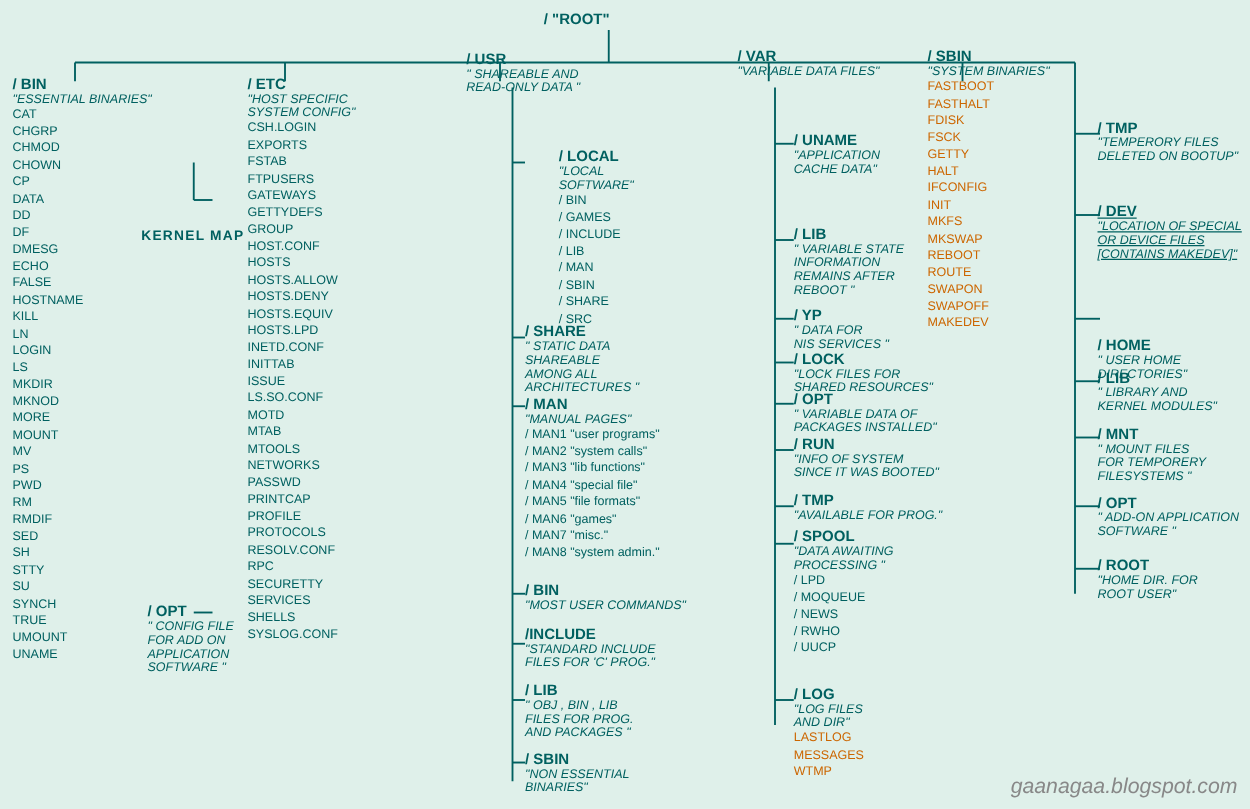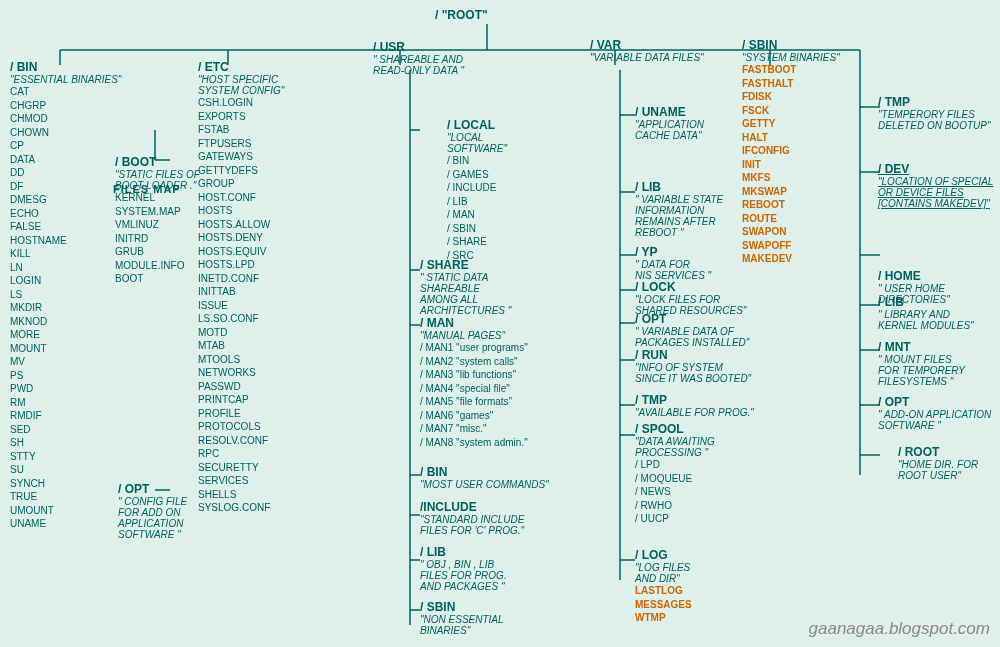--- a/index.html
+++ b/index.html
@@ -32,21 +32,21 @@
       font-size: 10px;
       font-style: italic;
     }
     .node-items {
       color: #006060;
       font-size: 10px;
       line-height: 1.35;
     }
     .node-items .highlight {
       color: #cc6600;
-      font-weight: bold;
+      font-weight: normal;
     }
     .watermark {
       position: absolute;
       bottom: 8px;
       right: 10px;
       font-size: 17px;
       color: #888;
       font-style: italic;
     }
     
@@ -143,27 +143,20 @@
   </div>
 
   <div class="node" style="left:198px;top:60px;">
     <div class="node-title">/ ETC</div>
     <div class="node-desc">"HOST SPECIFIC<br>SYSTEM CONFIG"</div>
     <div class="node-items">
       CSH.LOGIN<br>EXPORTS<br>FSTAB<br>FTPUSERS<br>GATEWAYS<br>GETTYDEFS<br>GROUP<br>HOST.CONF<br>HOSTS<br>HOSTS.ALLOW<br>HOSTS.DENY<br>HOSTS.EQUIV<br>HOSTS.LPD<br>INETD.CONF<br>INITTAB<br>ISSUE<br>LS.SO.CONF<br>MOTD<br>MTAB<br>MTOOLS<br>NETWORKS<br>PASSWD<br>PRINTCAP<br>PROFILE<br>PROTOCOLS<br>RESOLV.CONF<br>RPC<br>SECURETTY<br>SERVICES<br>SHELLS<br>SYSLOG.CONF
     </div>
   </div>
 
-  <div class="node" style="left:115px;top:155px;">
-    <div class="node-title">/ BOOT</div>
-    <div class="node-desc">"STATIC FILES OF<br>BOOT LOADER ."</div>
-    <div class="node-items">
-      KERNEL<br>SYSTEM.MAP<br>VMLINUZ<br>INITRD<br>GRUB<br>MODULE.INFO<br>BOOT
-    </div>
-  </div>
 
   <div class="node" style="left:118px;top:482px;">
     <div class="node-title">/ OPT</div>
     <div class="node-desc">" CONFIG FILE<br>FOR ADD ON<br>APPLICATION<br>SOFTWARE "</div>
   </div>
 
   <div class="node" style="left:373px;top:40px;">
     <div class="node-title">/ USR</div>
     <div class="node-desc">" SHAREABLE AND<br>READ-ONLY DATA "</div>
   </div>
@@ -312,21 +305,21 @@
   <div class="node" style="left:878px;top:340px;">
     <div class="node-title">/ MNT</div>
     <div class="node-desc">"  MOUNT FILES<br>FOR TEMPORERY<br>FILESYSTEMS "</div>
   </div>
 
   <div class="node" style="left:878px;top:395px;">
     <div class="node-title">/ OPT</div>
     <div class="node-desc">" ADD-ON APPLICATION<br>SOFTWARE "</div>
   </div>
 
-  <div class="node" style="left:878px;top:445px;margin-left:20px;">
+  <div class="node" style="left:878px;top:445px;">
     <div class="node-title">/ ROOT</div>
     <div class="node-desc">"HOME DIR. FOR<br>ROOT USER"</div>
   </div>
 
-  <div style="position:absolute;left:113px;top:183px;font-size:11px;font-weight:bold;color:#006060;letter-spacing:1px;">FILES MAP</div>
+  <div style="position:absolute;left:113px;top:183px;font-size:11px;font-weight:bold;color:#006060;letter-spacing:1px;">KERNEL MAP</div>
 
   <div class="watermark">gaanagaa.blogspot.com</div>
 </div>
 
 </body></html>

